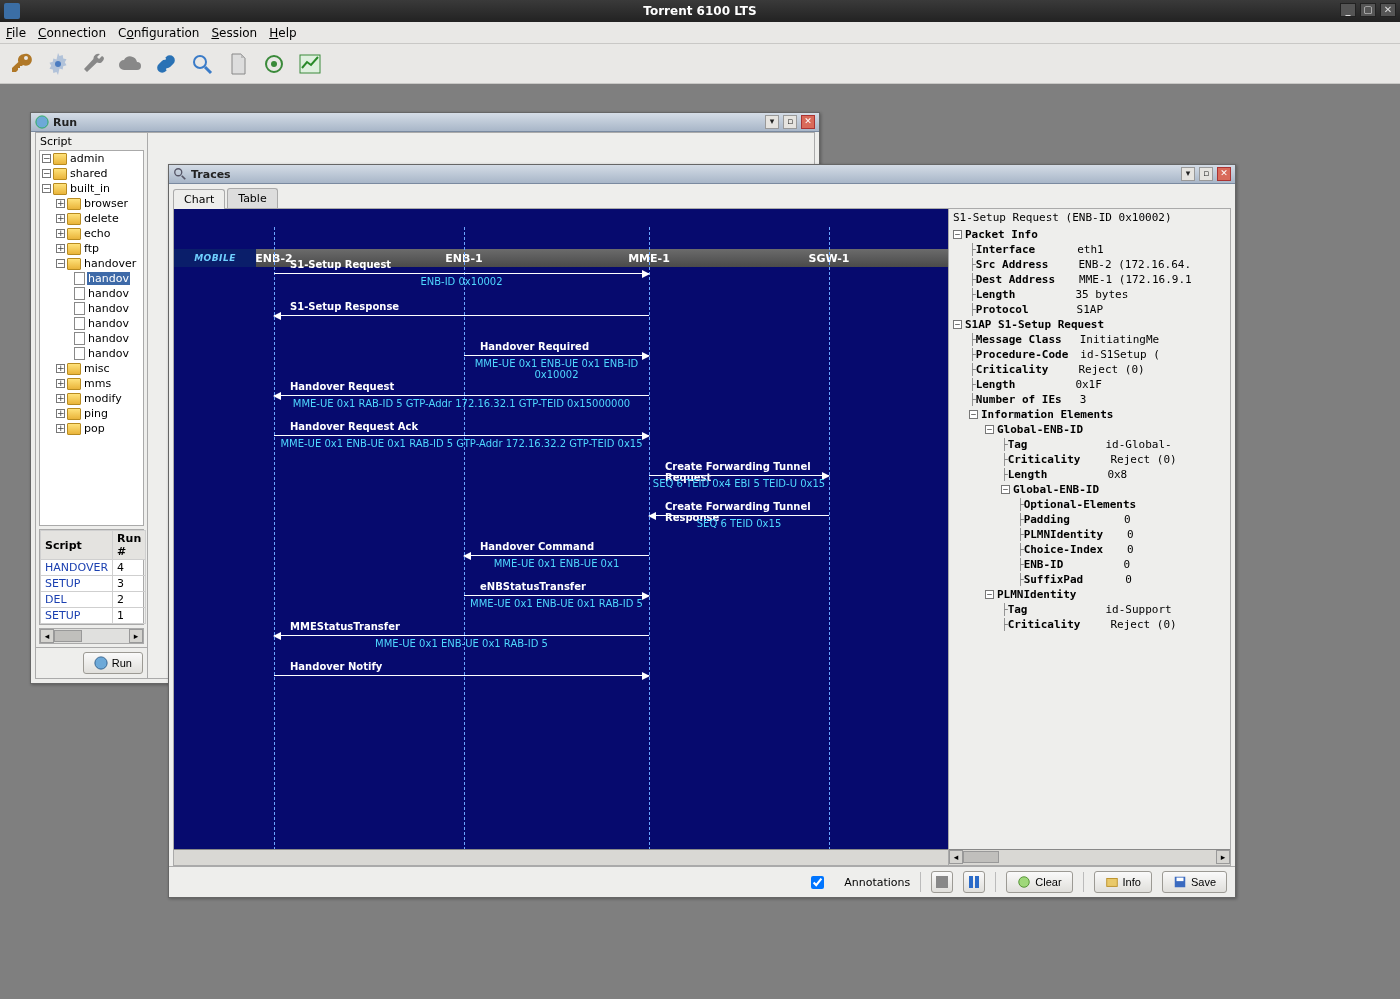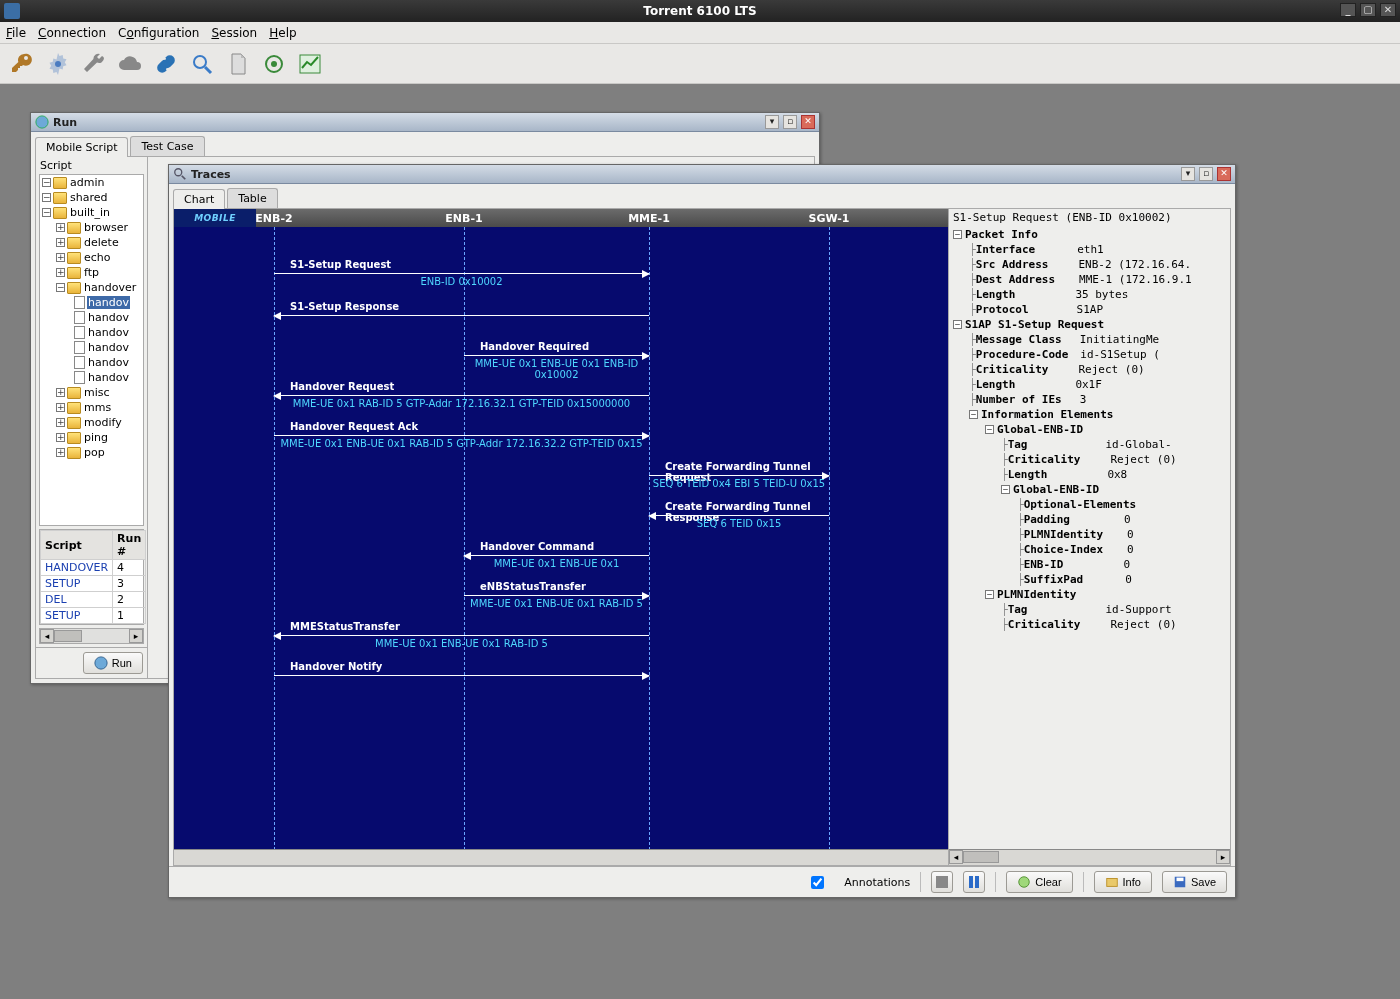--- a/index.html
+++ b/index.html
@@ -63,21 +63,21 @@
 .hscroll .arr { position: absolute; top: 0; width: 14px; height: 14px; background: #d5d4d0; border: 1px solid #999; font-size: 9px; text-align: center; line-height: 12px; cursor: pointer; }
 .hscroll .arr.l { left: 0; } .hscroll .arr.r { right: 0; }
 
 .run-footer { border-top: 1px solid #aaa; padding: 4px; display: flex; justify-content: flex-end; }
 .btn { background: linear-gradient(#fafafa,#e0dfdb); border: 1px solid #9c9a94; border-radius: 3px; padding: 3px 10px; cursor: pointer; font-size: 11px; display: inline-flex; align-items: center; gap: 4px; }
 
 
 .traces-body { flex: 1; display: flex; flex-direction: column; overflow: hidden; }
 .traces-top { flex: 1; display: flex; overflow: hidden; border: 1px solid #aaa; margin: 0 4px; }
 .chart-area { flex: 1; background: #060a6e; position: relative; overflow: hidden; color:#fff;}
-.chart-header { height: 18px; background: linear-gradient(#6b6b6b,#4a4a4a); display: flex; align-items: center; color: #fff; font-weight: bold; font-size: 11px; }
+.chart-header { height: 18px; background: linear-gradient(#6b6b6b,#4a4a4a); display: flex; align-items: center; color: #fff; font-weight: bold; font-size: 11px; margin-top: 40px; }
 .chart-header .brand { width: 82px; background: #0a1e6a; height: 100%; display:flex; align-items:center; justify-content:center; font-size:9px; color:#6fd0ff; font-style:italic; letter-spacing:0.5px;}
 .chart-header .lane-title { text-align: center; }
 .lanes { position: absolute; top: 18px; bottom: 0; left: 0; right: 0; }
 .lane-line { position: absolute; top: 0; bottom: 0; border-left: 1px dashed #6aa6ff; }
 .msg { position: absolute; font-size: 10px; }
 .msg .mtitle { color: #fff; font-weight: bold; text-align: left; position:absolute; top:-14px; left:16px; right:0;}
 .msg .msub { color: #4fd8ff; text-align: center; position:absolute; top:3px; left:0; right:0; font-size:10px;}
 .arrow-line { position: absolute; height: 1px; background: #fff; top:0; }
 .arrow-head { position: absolute; width: 0; height: 0; border-top: 4px solid transparent; border-bottom: 4px solid transparent; top:-3.5px;}
 .arrow-head.right { border-left: 8px solid #fff; }
@@ -186,24 +186,20 @@
       <svg class="iw-title-icon" viewBox="0 0 16 16">
           <circle cx="8" cy="8" r="7" fill="#6da9d8" stroke="#2a5"></circle>
         </svg>
       <span>Run</span>
       <div class="spacer"></div>
       <div class="iw-tbtn">▾</div>
       <div class="iw-tbtn">▫</div>
       <div class="iw-tbtn close">✕</div>
     </div>
     <div class="run-body">
-      <div class="tabs">
-        <div class="tab active">Mobile Script</div>
-        <div class="tab">Test Case</div>
-      </div>
       <div class="panel-border run-split">
         <div class="run-left">
           <div class="run-left-header">Script</div>
           <div class="tree">
             <div class="tree-row">
                 <span class="ind" style="width:2px"></span>
                 <span class="handle">−</span>
                 <span class="folder-icon"></span>
                 <span class="tree-label">admin</span>
               </div>

